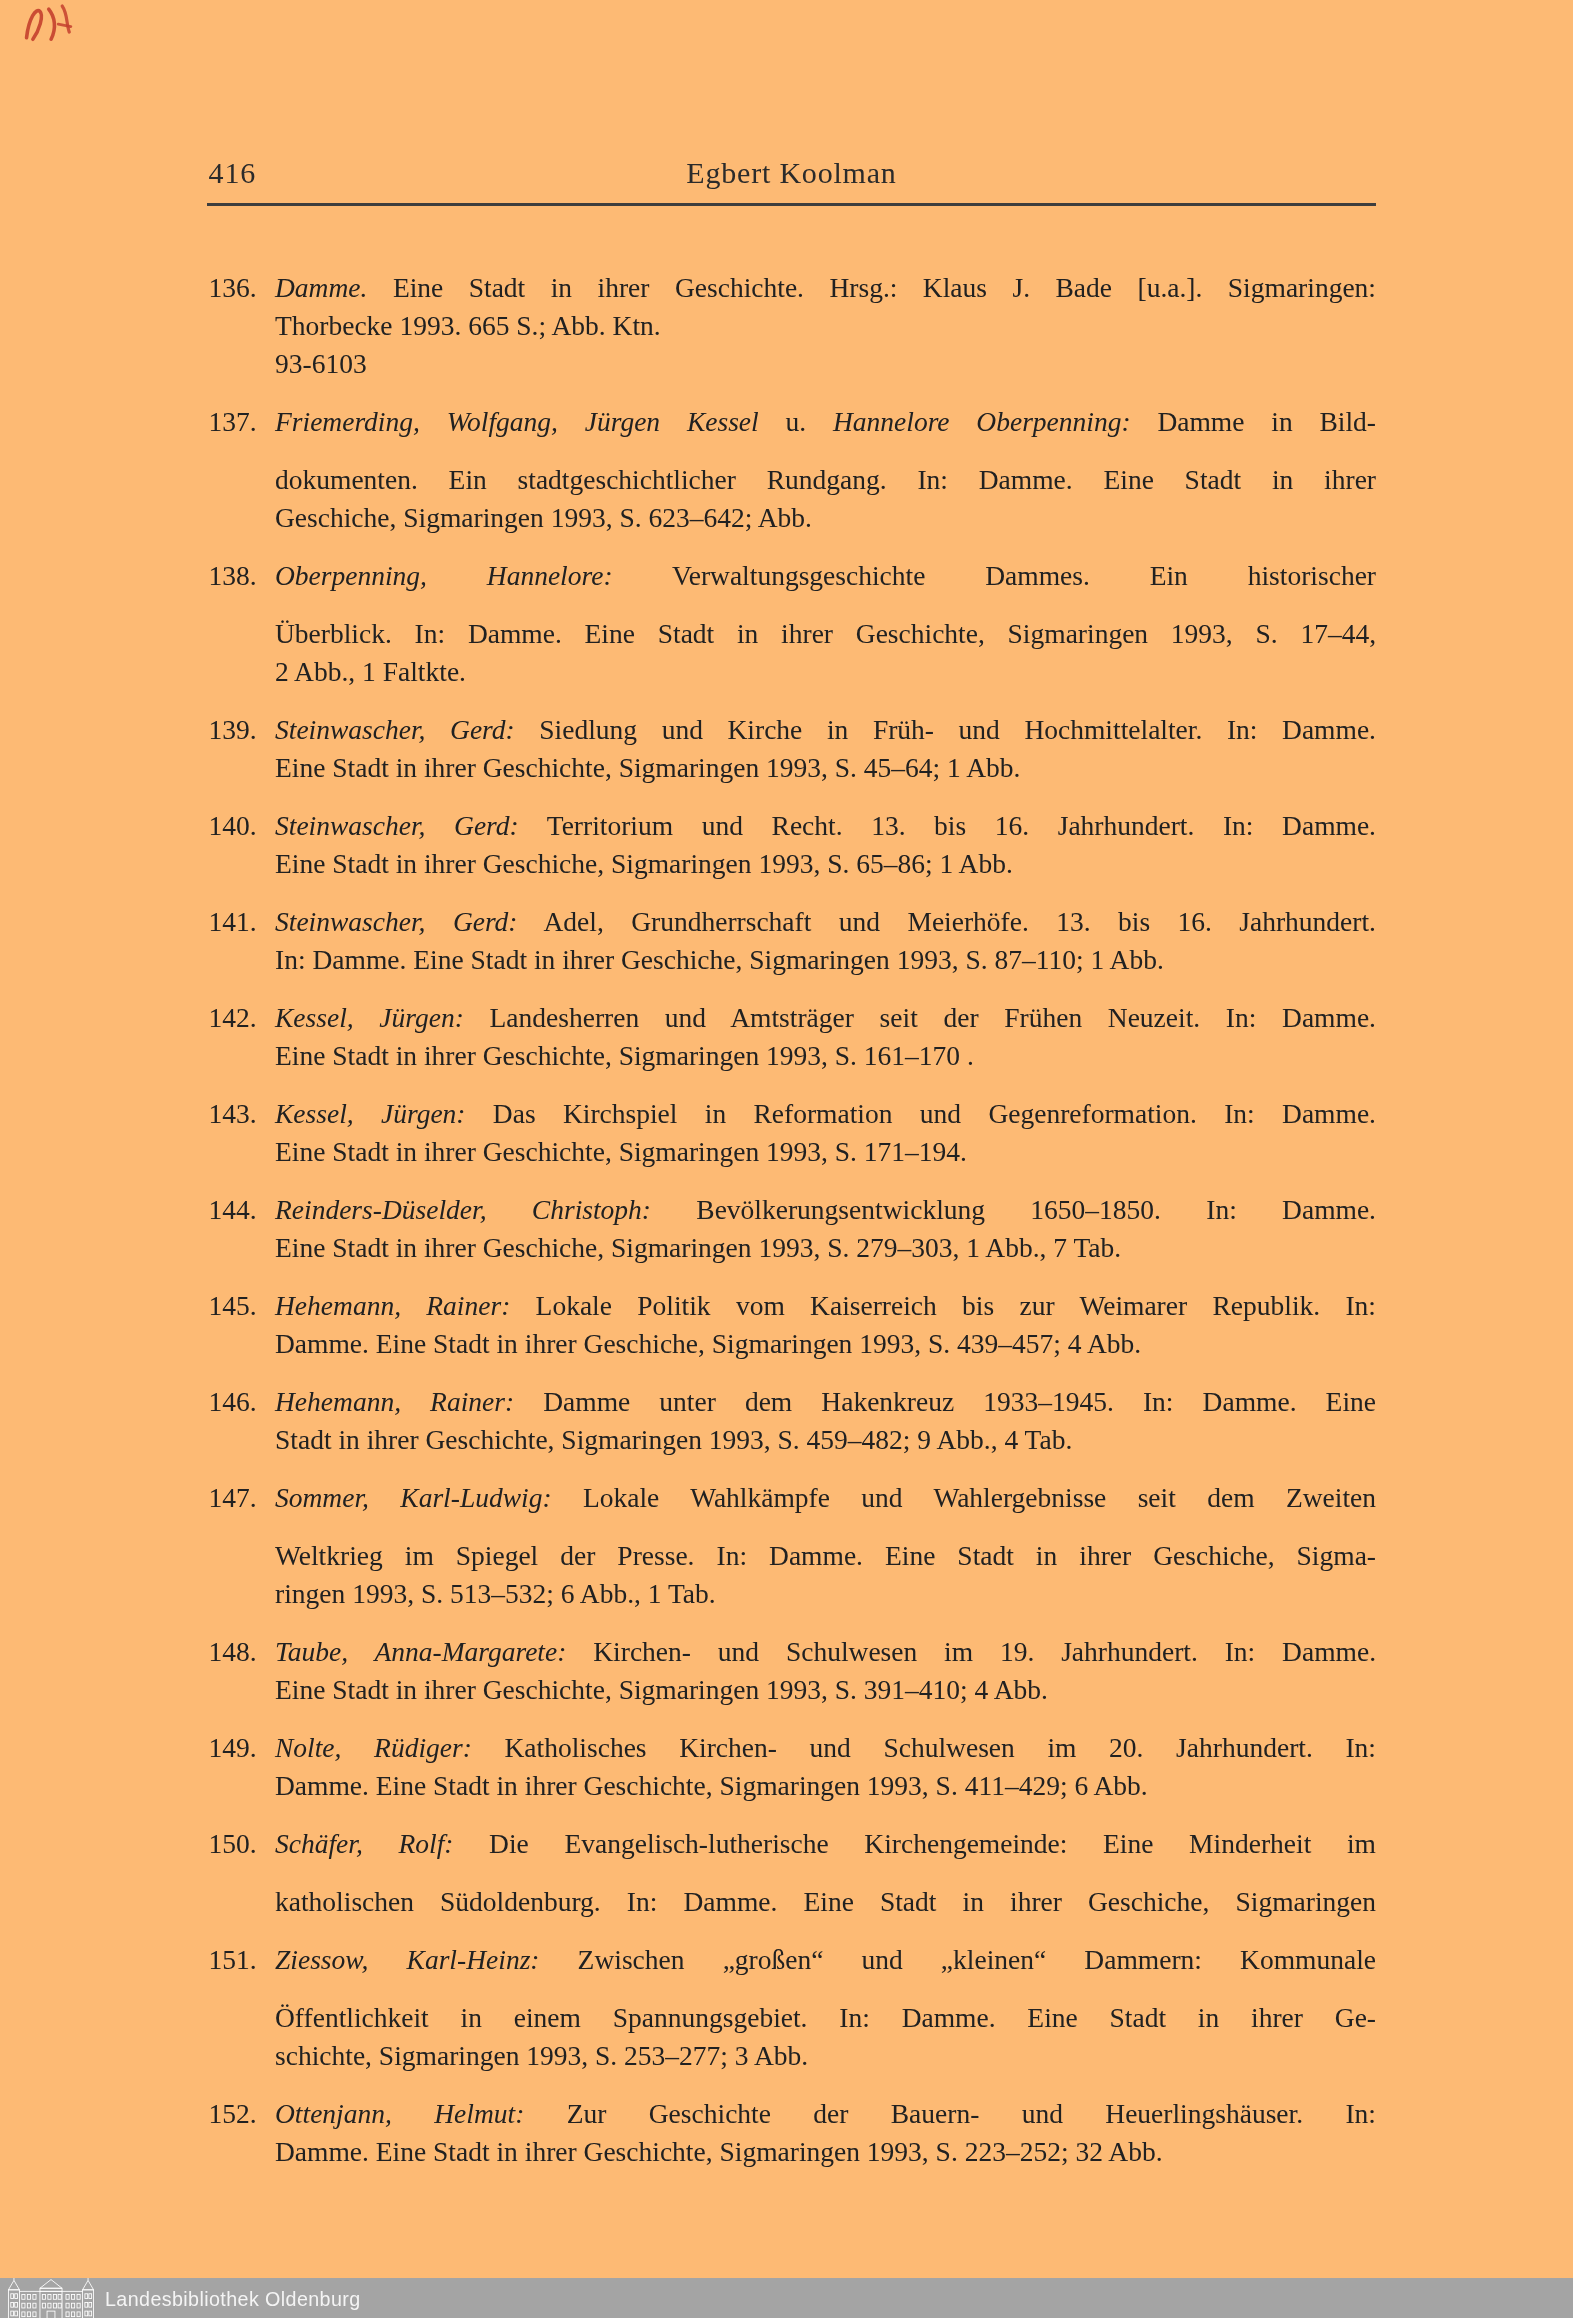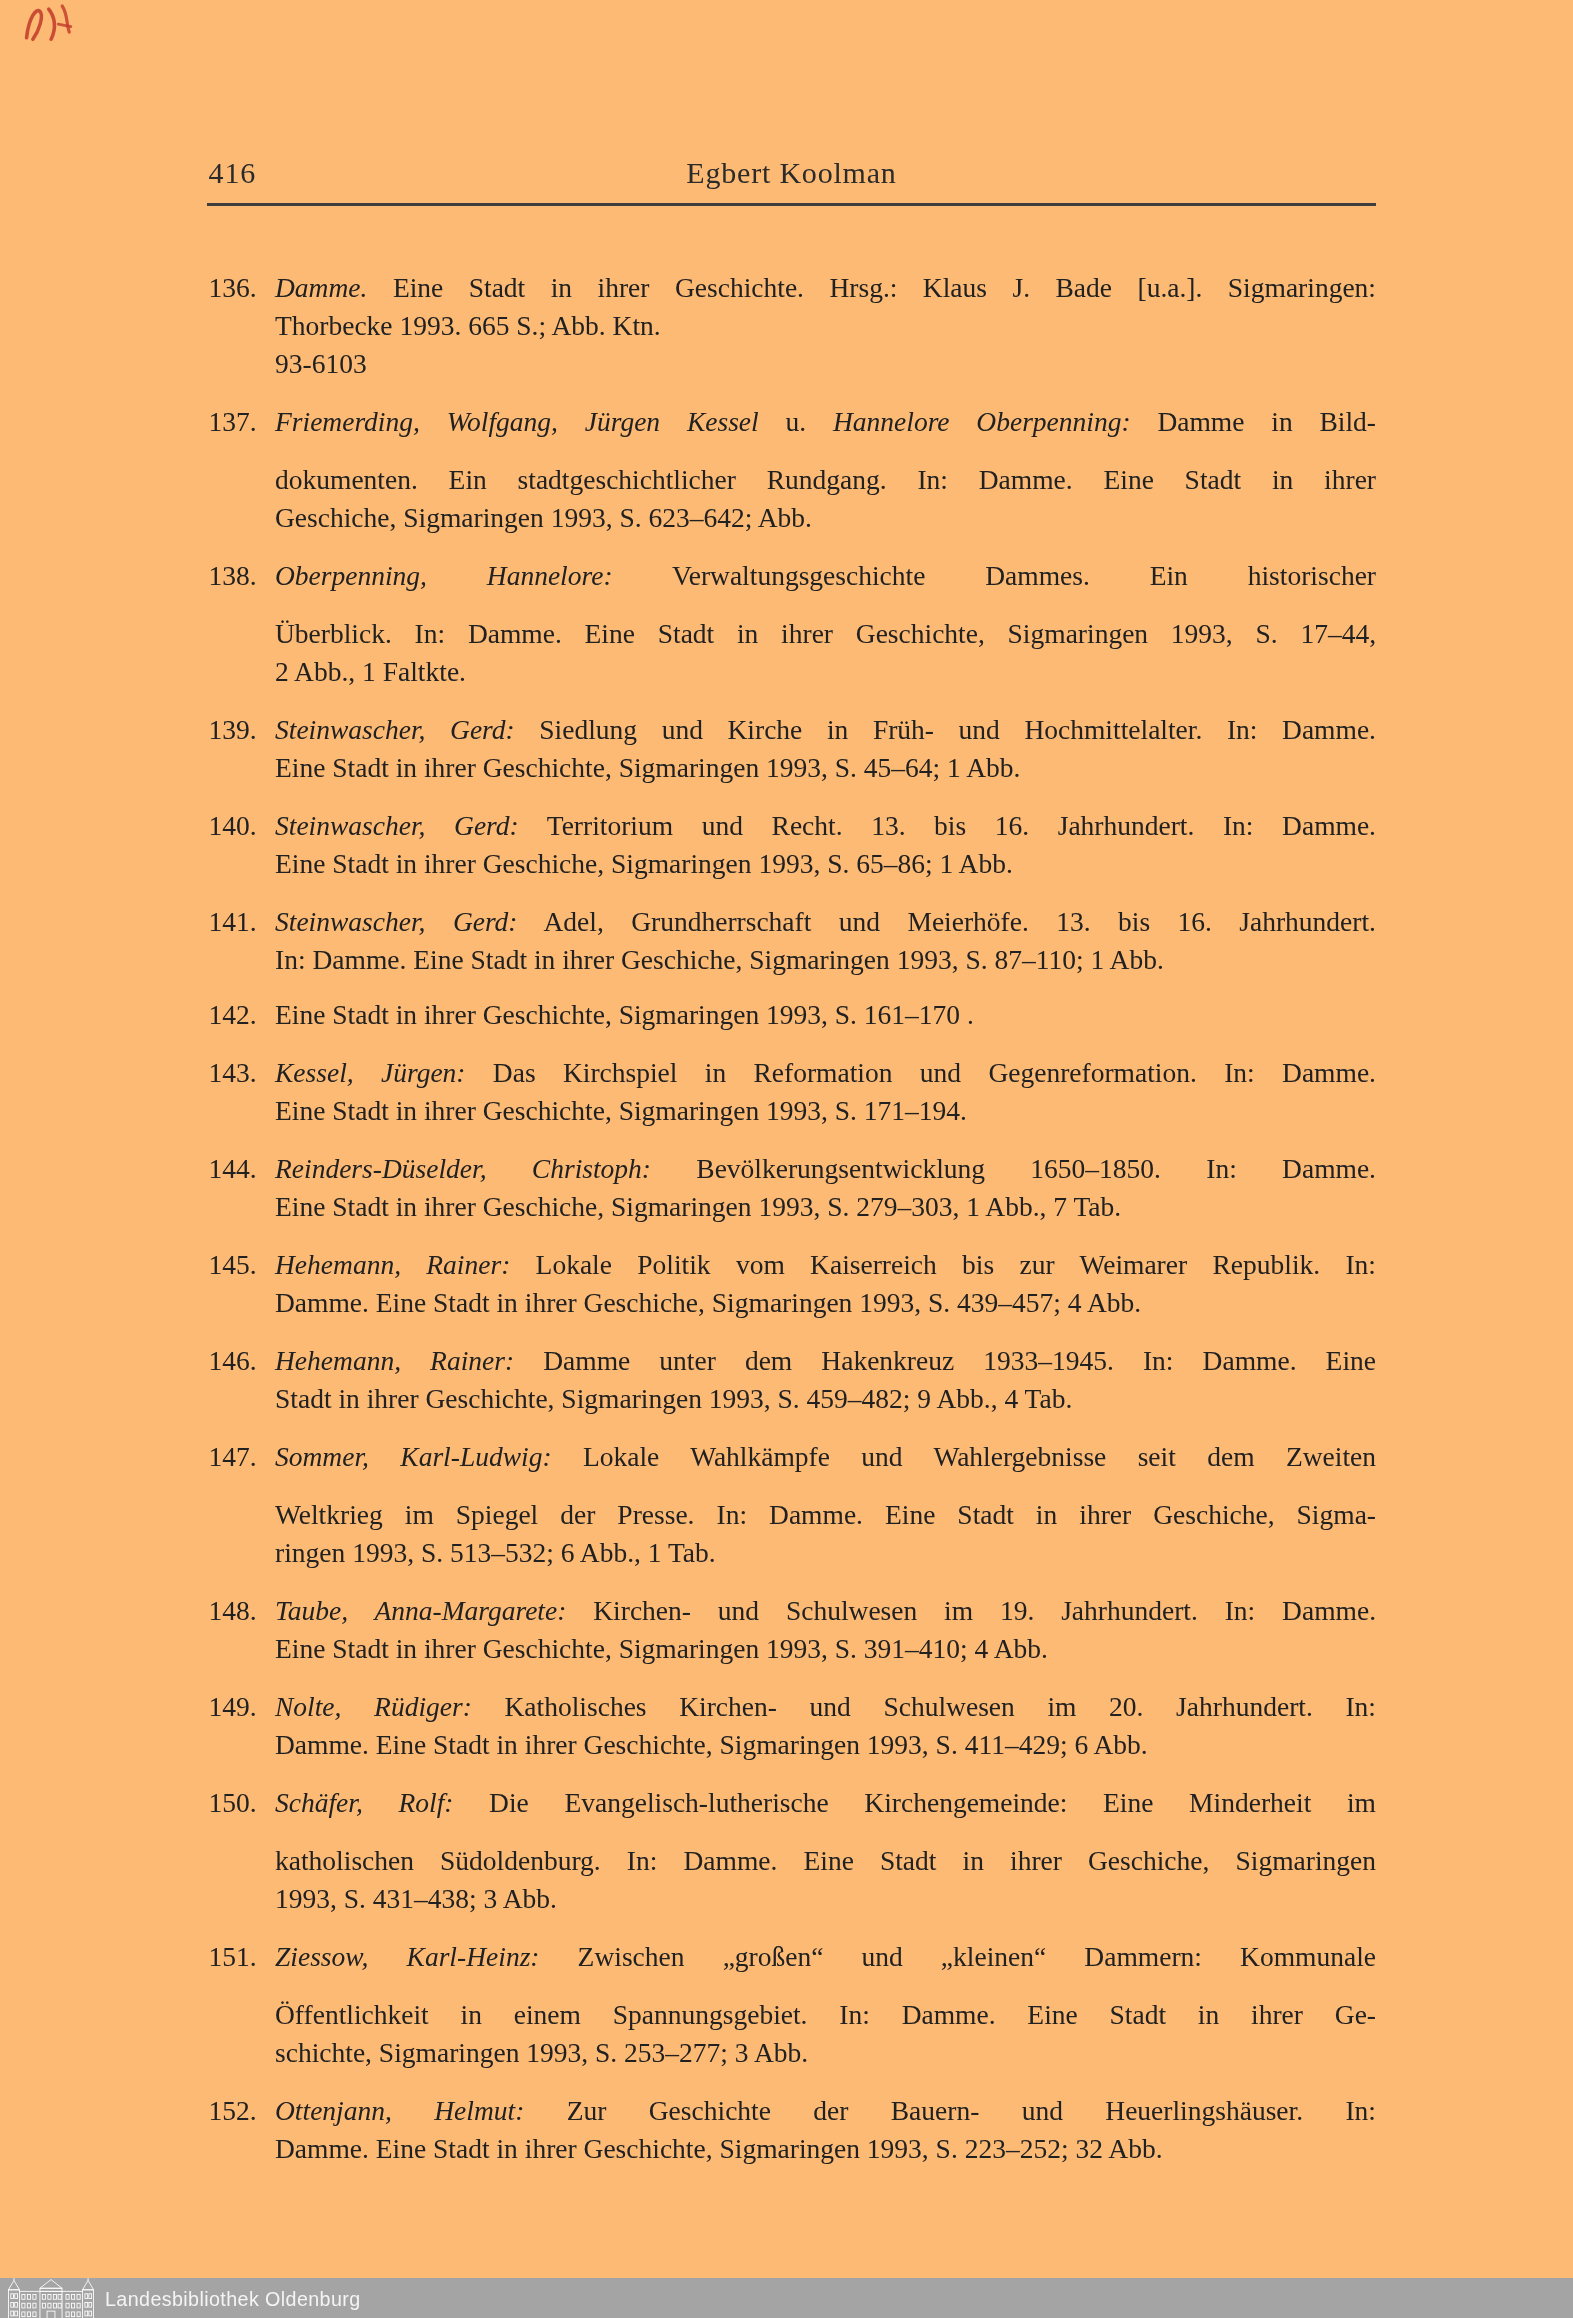--- a/index.html
+++ b/index.html
@@ -80,20 +80,21 @@
           <div class="line just"><span class="it">Steinwascher, Gerd:</span><span> Territorium und Recht. 13. bis 16. Jahrhundert. In: Damme.</span></div>
           <div class="line"><span>Eine Stadt in ihrer Geschiche, Sigmaringen 1993, S. 65–86; 1 Abb.</span></div>
         </div>
         <div class="entry">
           <span class="num">141.</span>
           <div class="line just"><span class="it">Steinwascher, Gerd:</span><span> Adel, Grundherrschaft und Meierhöfe. 13. bis 16. Jahrhundert.</span></div>
           <div class="line"><span>In: Damme. Eine Stadt in ihrer Geschiche, Sigmaringen 1993, S. 87–110; 1 Abb.</span></div>
         </div>
         <div class="entry">
           <span class="num">142.</span>
+          <div class="line just"><span class="it">Kessel, Jürgen:</span><span> Landesherren und Amtsträger seit der Frühen Neuzeit. In: Damme.</span></div>
           <div class="line"><span>Eine Stadt in ihrer Geschichte, Sigmaringen 1993, S. 161–170 .</span></div>
         </div>
         <div class="entry">
           <span class="num">143.</span>
           <div class="line just"><span class="it">Kessel, Jürgen:</span><span> Das Kirchspiel in Reformation und Gegenreformation. In: Damme.</span></div>
           <div class="line"><span>Eine Stadt in ihrer Geschichte, Sigmaringen 1993, S. 171–194.</span></div>
         </div>
         <div class="entry">
           <span class="num">144.</span>
           <div class="line just"><span class="it">Reinders-Düselder, Christoph:</span><span> Bevölkerungsentwicklung 1650–1850. In: Damme.</span></div>
@@ -122,21 +123,20 @@
         </div>
         <div class="entry">
           <span class="num">149.</span>
           <div class="line just"><span class="it">Nolte, Rüdiger:</span><span> Katholisches Kirchen- und Schulwesen im 20. Jahrhundert. In:</span></div>
           <div class="line"><span>Damme. Eine Stadt in ihrer Geschichte, Sigmaringen 1993, S. 411–429; 6 Abb.</span></div>
         </div>
         <div class="entry">
           <span class="num">150.</span>
           <div class="line just"><span class="it">Schäfer, Rolf:</span><span> Die Evangelisch-lutherische Kirchengemeinde: Eine Minderheit im</span></div>
           <div class="line just"><span>katholischen Südoldenburg. In: Damme. Eine Stadt in ihrer Geschiche, Sigmaringen</span></div>
-          <div class="line"><span>1993, S. 431–438; 3 Abb.</span></div>
         </div>
         <div class="entry">
           <span class="num">151.</span>
           <div class="line just"><span class="it">Ziessow, Karl-Heinz:</span><span> Zwischen „großen“ und „kleinen“ Dammern: Kommunale</span></div>
           <div class="line just"><span>Öffentlichkeit in einem Spannungsgebiet. In: Damme. Eine Stadt in ihrer Ge-</span></div>
           <div class="line"><span>schichte, Sigmaringen 1993, S. 253–277; 3 Abb.</span></div>
         </div>
         <div class="entry">
           <span class="num">152.</span>
           <div class="line just"><span class="it">Ottenjann, Helmut:</span><span> Zur Geschichte der Bauern- und Heuerlingshäuser. In:</span></div>

